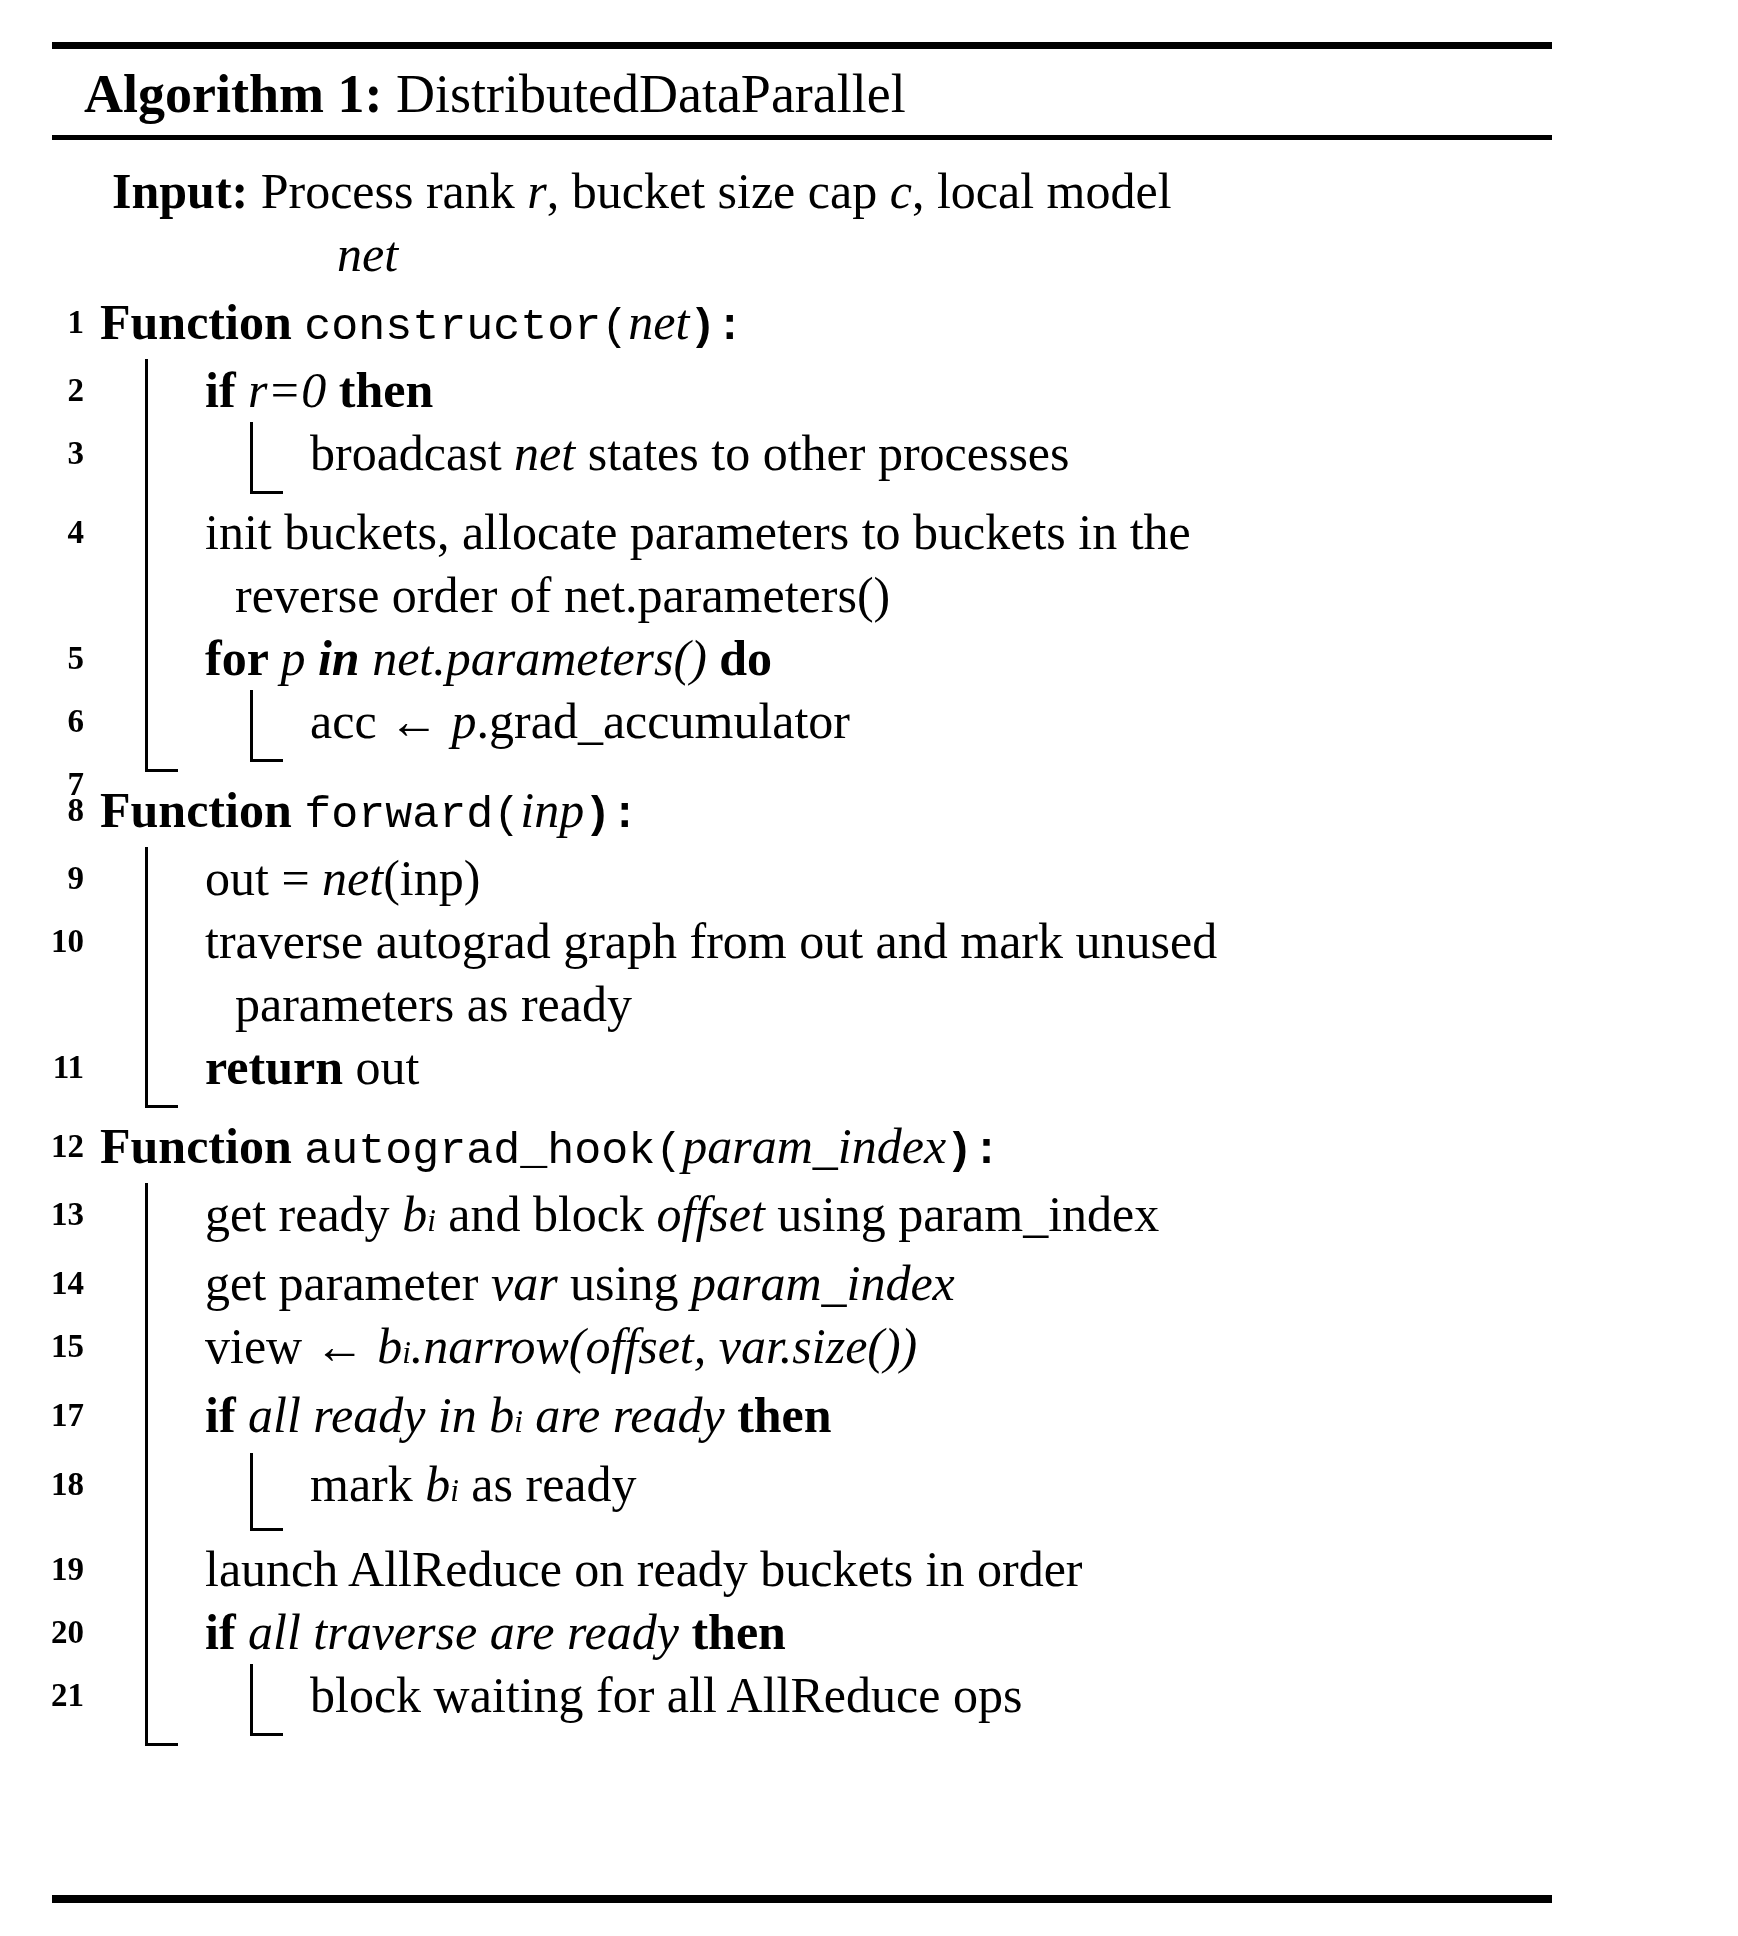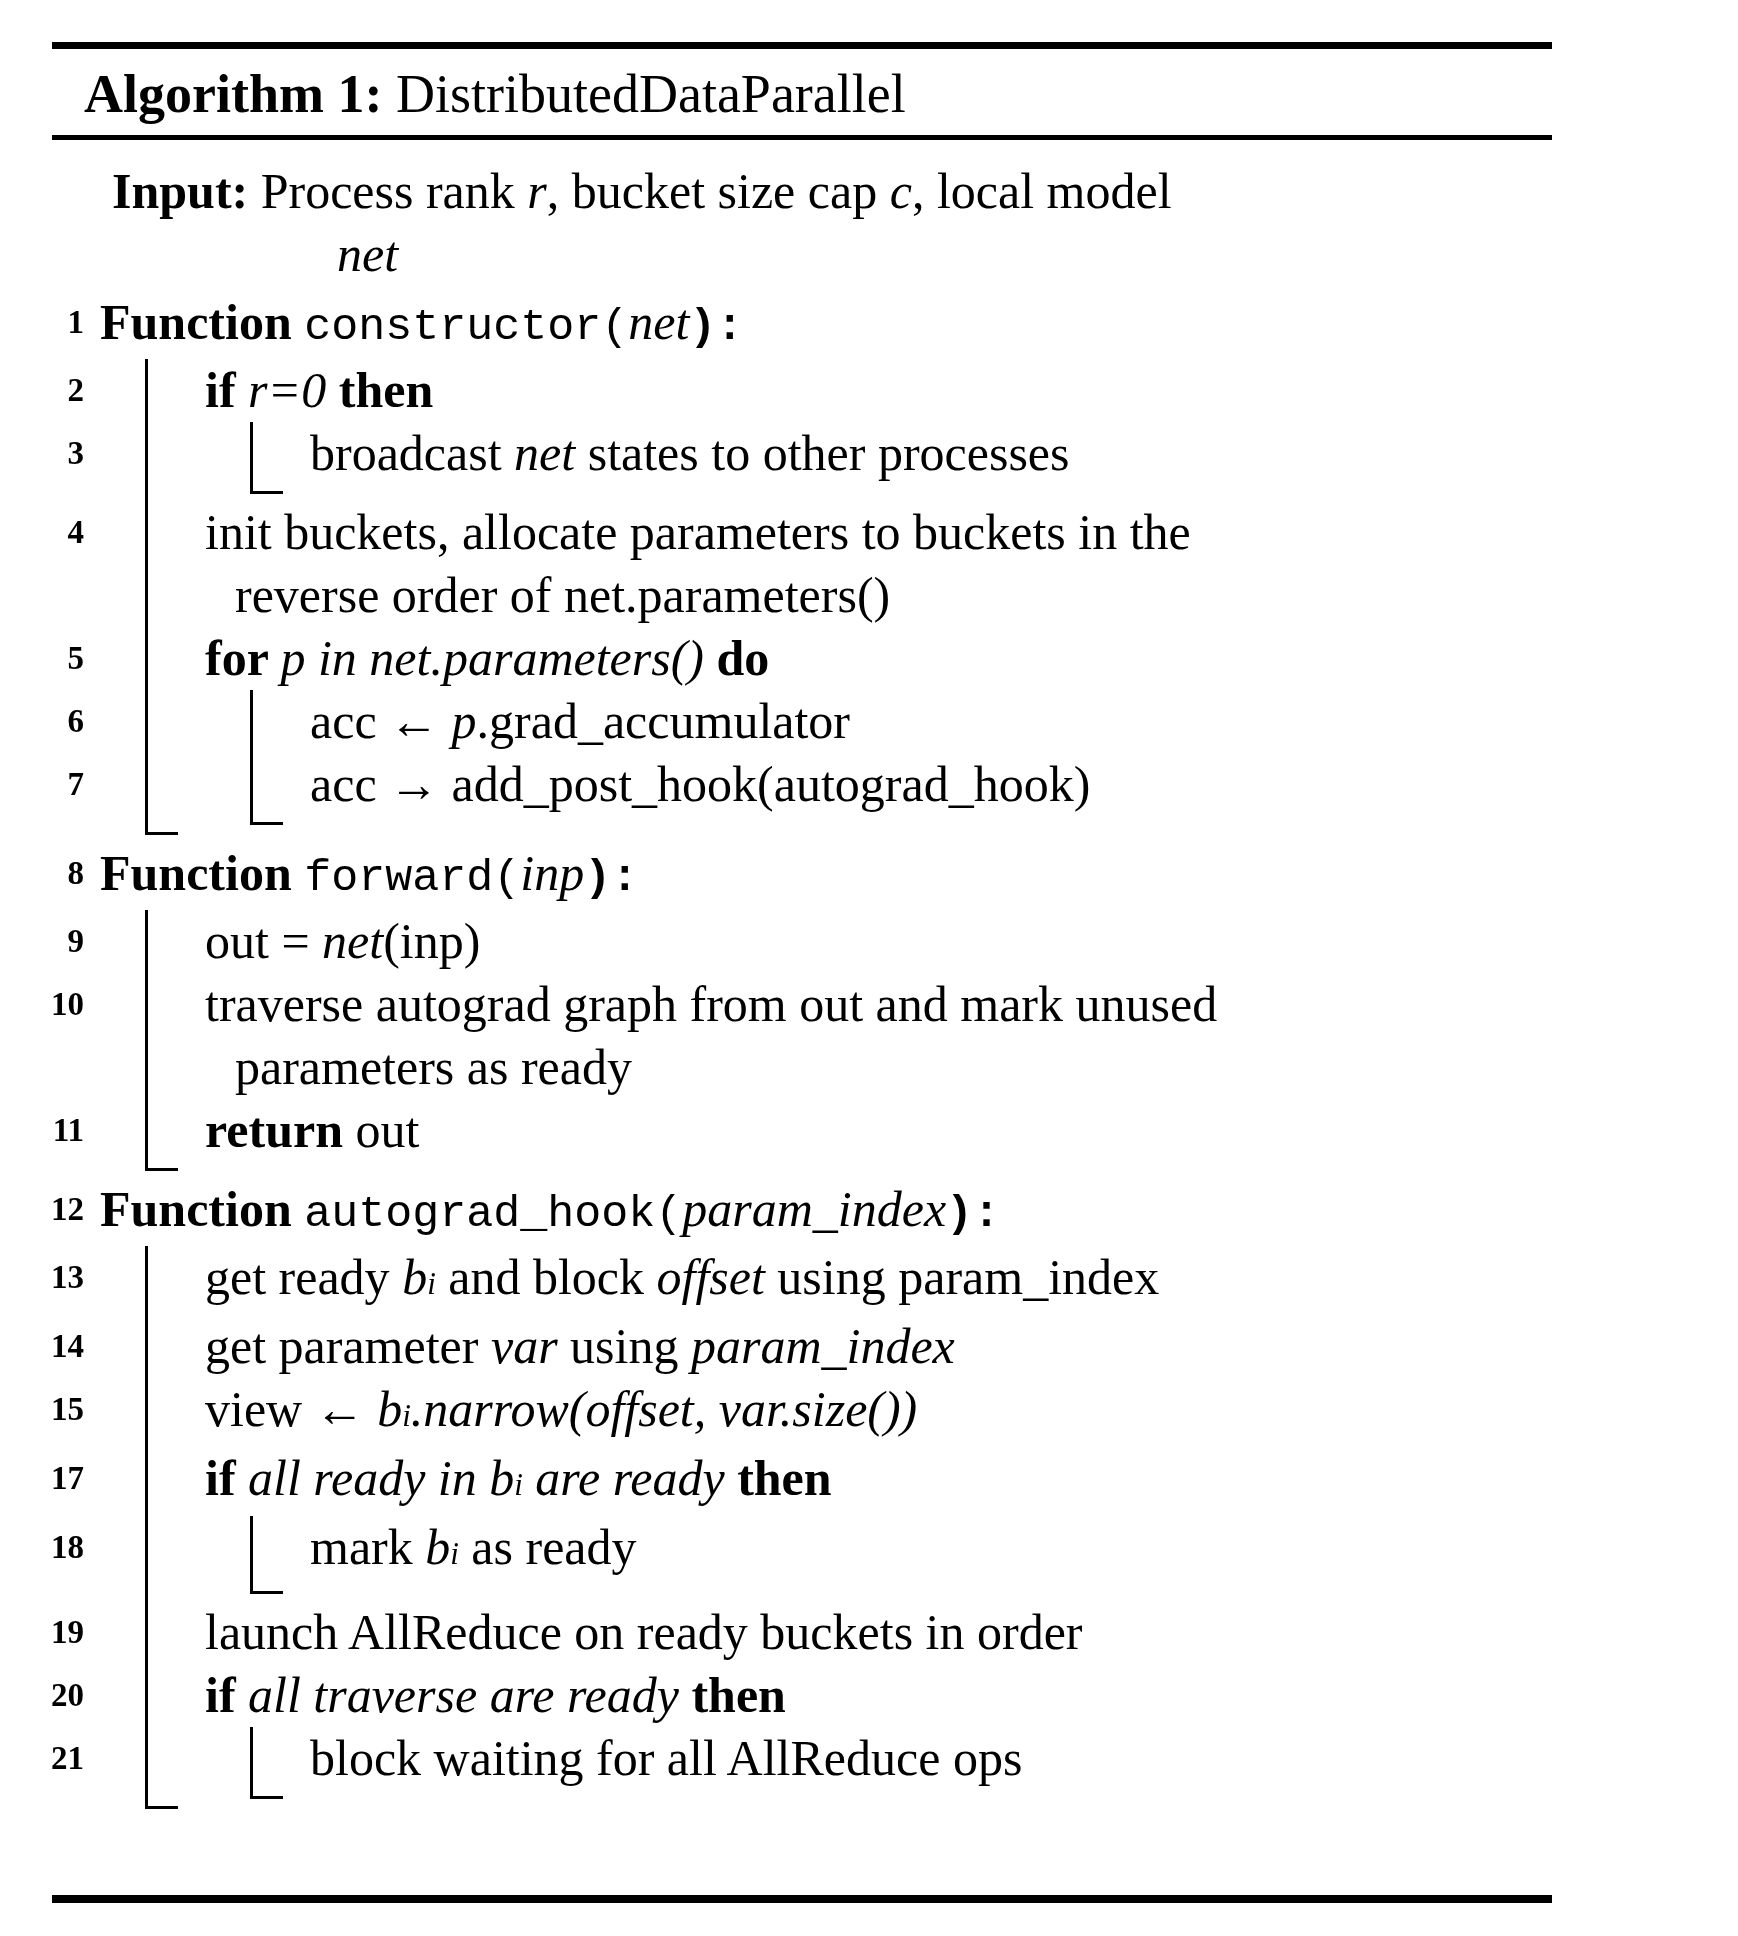--- a/index.html
+++ b/index.html
@@ -18,21 +18,21 @@
   .num{
     position:absolute;left:0;width:84px;text-align:right;
     font-weight:bold;font-size:33px;line-height:63px;
   }
   .block{border-left:3px solid #000;margin-left:45px;padding-left:57px;}
   .tick{width:30px;height:3px;background:#000;margin:6px 0 7px -57px;}
   .fnline{margin-top:5px;}
   .inputline{padding-left:12px;}
   .kw{font-weight:bold;}
   .it{font-style:italic;}
-  .kwi{font-weight:normal;font-style:italic;text-align:center;}
+  .kwi{font-weight:bold;font-style:italic;text-align:center;}
   .tt{font-family:"Liberation Mono", monospace;font-size:0.9em;}
   .ttb{font-family:"Liberation Mono", monospace;font-size:0.9em;font-weight:bold;}
   .sub{font-style:italic;font-size:0.62em;}
   .cont{padding-left:30px;}
   .icont{padding-left:225px;}
 </style>
 </head>
 <body>
 
 <div class="algo">
@@ -59,21 +59,21 @@
       </div>
 
       <div class="line"><span class="num">4</span><span>init buckets, allocate parameters to buckets in the</span><br><span class="cont">reverse order of net.parameters()</span></div>
 
       <div class="line"><span class="num">5</span><span class="kw">for </span><span class="it">p </span><span class="kwi">in</span><span class="it"> net.parameters() </span><span class="kw">do</span></div>
 
       <div class="block">
 
         <div class="line"><span class="num">6</span><span>acc ← </span><span class="it">p</span><span>.grad_accumulator</span></div>
 
-        <div class="line"><span class="num">7</span><span>acc → add_post_hook(autograd_hook)</span></div>
+        <div class="line"><span class="num">7</span></div>
         <div class="tick"></div>
       </div>
       <div class="tick"></div>
     </div>
 
     <div class="line fnline"><span class="num">8</span><span class="kw">Function </span><span class="tt">forward(</span><span class="it">inp</span><span class="ttb">):</span></div>
 
     <div class="block">
 
       <div class="line"><span class="num">9</span><span>out = </span><span class="it">net</span><span>(inp)</span></div>

